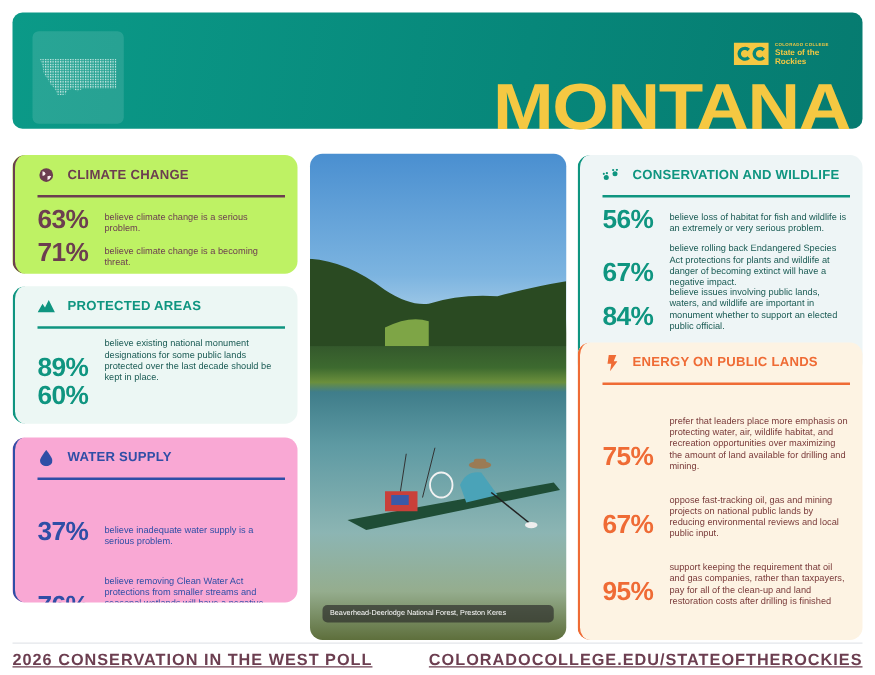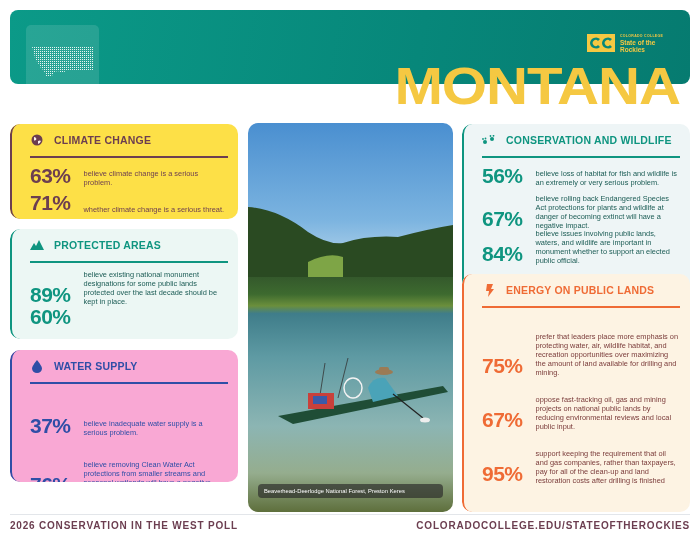--- a/index.html
+++ b/index.html
@@ -1,20 +1,20 @@
 <!DOCTYPE html>
 <html><head>
 <meta charset="utf-8">
 <style>
   * { box-sizing: border-box; margin: 0; padding: 0; }
   html, body { width: 700px; height: 540px; overflow: hidden; background: #ffffff; }
   body { font-family: "Liberation Sans", "DejaVu Sans", sans-serif; position: relative; }
 
   .header {
-    position: absolute; left: 10px; top: 10px; width: 680px; height: 74px;
+    position: absolute; left: 10px; top: 10px; width: 680px; height: 93px;
     background: linear-gradient(100deg, #0b9a88 0%, #07877a 60%, #067b70 100%);
     border-radius: 8px;
   }
   .map-tile {
     position: absolute; left: 16px; top: 15px; width: 73px; height: 74px;
     background: rgba(255,255,255,0.12); border-radius: 5px;
   }
   .map-tile svg { position: absolute; left: 6px; top: 22px; }
   .logo { position: absolute; left: 577px; top: 15px; width: 100px; height: 30px; }
   .logo-mark { position: absolute; left: 0; top: 9px; width: 28px; height: 18px; }
@@ -40,21 +40,21 @@
     display: flex; align-items: center;
   }
   .panel-head .icon { width: 14px; height: 14px; margin-right: 10px; display: inline-flex; align-items: center; justify-content: center; }
   .panel-head .title { font-weight: 700; font-size: 10.5px; color: var(--accent); letter-spacing: 0.2px; }
 
   .stat { position: absolute; left: 20px; right: 10px; display: flex; align-items: flex-end; }
   .stat .pct { font-weight: 700; color: var(--accent); font-size: 21px; line-height: 22px; letter-spacing: -0.5px; flex: 0 0 auto; margin-top: 1px; }
   .stat .txt { font-size: 7.4px; line-height: 9px; color: var(--text); margin-left: 13px; margin-top: 3px; }
 
   
-  .p-climate { left: 10px; top: 124px; width: 228px; height: 95px; background: #fde047; --accent: #6c3e50; --text: #6c3e50; }
+  .p-climate { left: 10px; top: 124px; width: 228px; height: 95px; background: #bef264; --accent: #6c3e50; --text: #6c3e50; }
   
   .p-protected { left: 10px; top: 229px; width: 228px; height: 110px; background: #ecf7f4; --accent: #0f9580; --text: #1a5b54; }
   
   .p-water { left: 10px; top: 350px; width: 228px; height: 132px; background: #f9a8d4; padding-left: 28px; --accent: #2f4ea6; --text: #2f4ea6; }
   
   .p-cons { left: 462px; top: 124px; width: 228px; height: 176px; background: #eef5f6; --accent: #0f9580; --text: #1a5b54; }
   
   .p-energy { left: 462px; top: 274px; width: 228px; height: 238px; background: #fdf3e3; --accent: #ef6b35; --text: #7a3b3a; }
 
   .photo {
@@ -66,21 +66,21 @@
     position: absolute; left: 0; top: 84px; width: 205px; height: 70px;
   }
   .photo .caption {
     position: absolute; left: 10px; bottom: 14px; width: 185px; height: 14px;
     background: rgba(40,40,40,0.65); border-radius: 4px;
     color: #ffffff; font-size: 5.8px; line-height: 14px; padding-left: 6px;
   }
 
   .footer-line { position: absolute; left: 10px; top: 514px; width: 680px; height: 1px; background: #e3e6ea; }
   .footer-left, .footer-right {
-    position: absolute; top: 520px; font-size: 10px; font-weight: 700; color: #6c3e50; letter-spacing: 0.8px;
+    position: absolute; top: 520px; font-size: 13px; font-weight: 700; color: #6c3e50; letter-spacing: 0.8px; text-decoration: underline;
   }
   .footer-left { left: 10px; }
   .footer-right { right: 10px; }
 </style>
 </head>
 <body>
 
 <div class="header">
   <div class="map-tile">
     <svg width="62" height="30" viewBox="0 0 62 30">
@@ -115,21 +115,21 @@
         </svg>
     </span>
     <span class="title">CLIMATE CHANGE</span>
   </div>
   <div class="stat" style="top:40px">
     <span class="pct">63%</span>
     <span class="txt">believe climate change is a serious problem.</span>
   </div>
   <div class="stat" style="top:67px">
     <span class="pct">71%</span>
-    <span class="txt">whether climate change is a serious threat.</span>
+    <span class="txt">believe climate change is a becoming threat.</span>
   </div>
 </div>
 
 <div class="panel p-protected">
   <div class="panel-head">
     <span class="icon">
       <svg width="14" height="10" viewBox="0 0 14 10">
           <path d="M0 10 L4 3 L6 6 L9 0 L14 10Z" fill="#0f9580"></path>
         </svg>
     </span>

